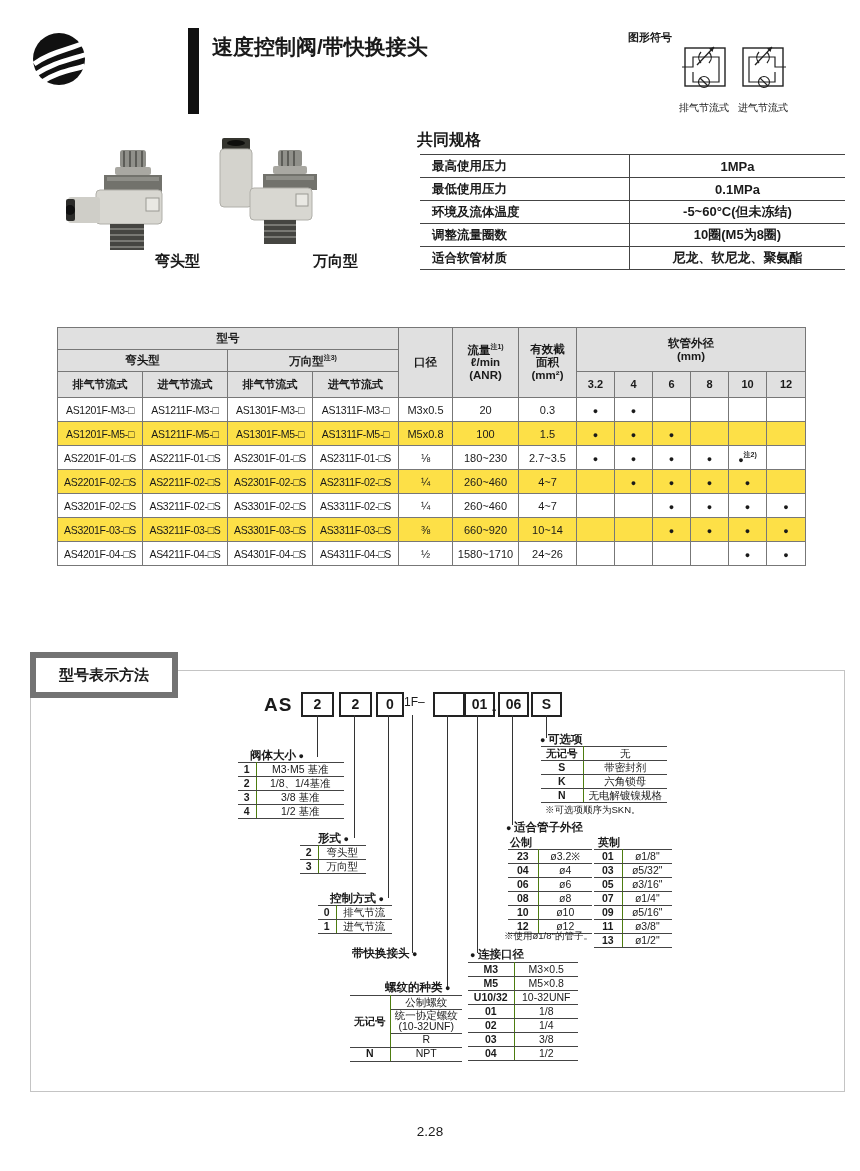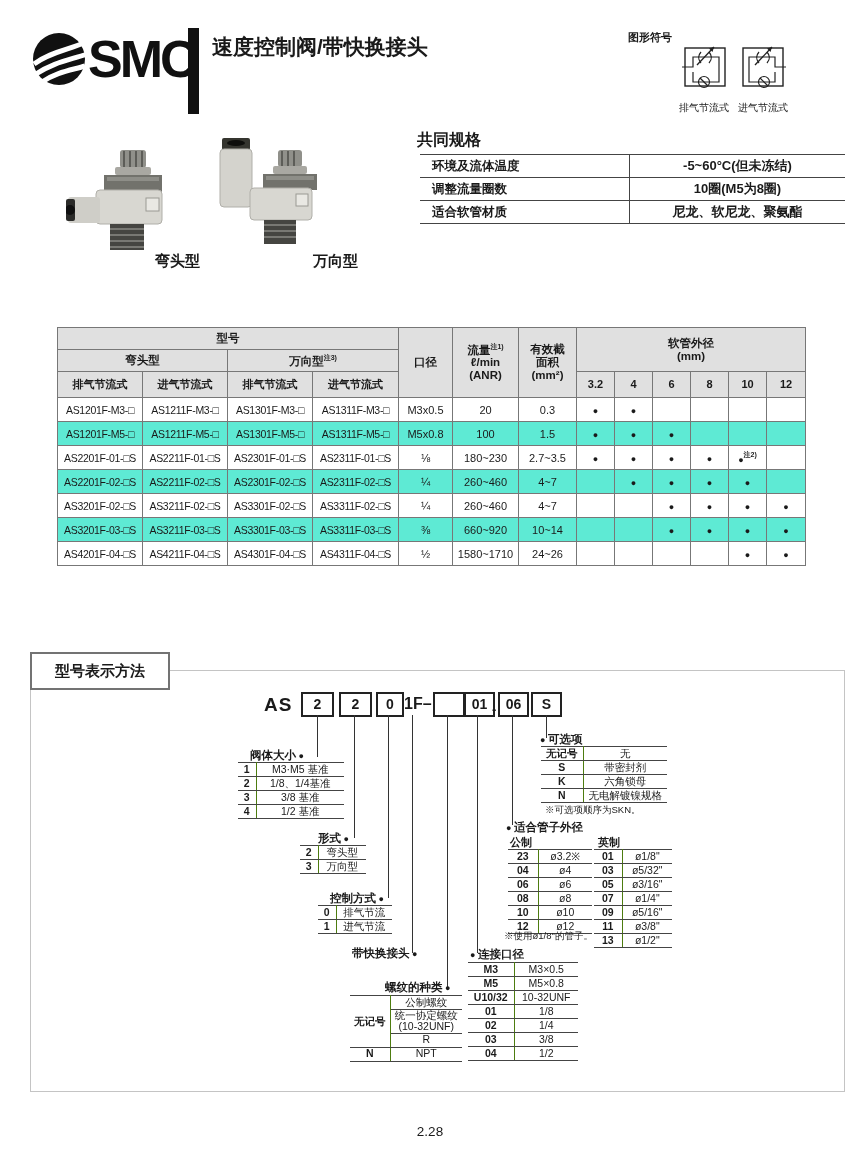--- a/index.html
+++ b/index.html
@@ -29,39 +29,39 @@
   .spectable td.sv{text-align:center;border-left:1px solid #444;font-weight:bold;font-size:13px;}
 
   
   .mtable{position:absolute;left:57px;top:327px;width:747px;border-collapse:collapse;table-layout:fixed;border:1px solid #666;}
   .mtable th,.mtable td{border:1px solid #777;padding:0;text-align:center;overflow:hidden;}
   .mtable th{background:#e0e0e0;font-size:11.5px;font-weight:bold;line-height:1.12;}
   .mtable tr.hA th{height:21px;}
   .mtable tr.hB th{height:21px;}
   .mtable tr.hC th{height:25px;font-size:11px;}
   .mtable tbody td{height:23px;font-size:10.5px;background:#fff;}
-  .mtable tbody tr.alt td{background:#5eead4;}
+  .mtable tbody tr.alt td{background:#fde047;}
   .mtable td.mc{letter-spacing:-0.3px;}
   .mtable td.bc{font-size:11px;}
   .mtable td.fc,.mtable td.ac{font-size:11px;}
   .mtable sup{font-size:7px;font-weight:bold;}
   .dot{font-size:9px;line-height:1;}
   .tinote{font-size:6.5px;vertical-align:6px;}
 
   
   .notes{position:absolute;left:57px;top:568px;font-size:12px;line-height:15px;}
 
   
   .sect-frame{position:absolute;left:30px;top:670px;width:813px;height:420px;border:1px solid #c4c4c4;}
-  .sect-title{position:absolute;left:30px;top:652px;width:136px;height:34px;border:2px solid #737373;background:#fff;
+  .sect-title{position:absolute;left:30px;top:652px;width:136px;height:34px;border:6px solid #737373;background:#fff;
               display:flex;align-items:center;justify-content:center;font-size:15px;font-weight:bold;}
   .code-prefix{position:absolute;left:264px;top:694px;font-size:19px;font-weight:bold;letter-spacing:1px;}
   .cbox{position:absolute;top:692px;height:21px;border:2px solid #222;background:#fff;text-align:center;
         font-size:14px;font-weight:bold;line-height:21px;}
-  .code-mid{position:absolute;left:404px;top:695px;font-size:16px;font-weight:bold;}
+  .code-mid{position:absolute;left:404px;top:695px;font-size:12px;font-weight:normal;}
   .code-dash{position:absolute;top:702px;font-size:13px;font-weight:bold;}
   .vline{position:absolute;width:1px;background:#333;}
   .dlabel{position:absolute;font-size:11.5px;font-weight:bold;white-space:nowrap;}
   .dlabel .ld{font-size:9px;}
 
   .mini{position:absolute;border-collapse:collapse;table-layout:fixed;}
   .mini td{border-top:1px solid #444;border-bottom:1px solid #444;font-size:10.5px;padding:0 3px;height:13px;line-height:1.08;}
   .mini td.k{text-align:center;font-weight:bold;border-right:1px solid #4d7c0f;}
   .mini td.v{text-align:center;}
   .mini.cen td.v{text-align:center;}
@@ -75,21 +75,20 @@
 
 <div class="page">
 
   <div class="brand">
     <svg width="58" height="58" viewBox="0 0 58 58">
       <circle cx="29" cy="29" r="26" fill="#111"></circle>
       <path d="M4 34 C20 22 38 20 56 12" stroke="#fff" stroke-width="5" fill="none"></path>
       <path d="M6 44 C24 32 40 30 57 24" stroke="#fff" stroke-width="5" fill="none"></path>
       <path d="M12 52 C26 42 42 40 55 36" stroke="#fff" stroke-width="5" fill="none"></path>
     </svg>
-    <span class="brand-text">SMC</span>
   </div>
   <div class="hbar"></div>
   <div class="title1">速度控制阀/带快换接头</div>
 
   <div class="symlab">图形符号</div>
   <svg class="abs" style="left:680px;top:38px" width="50" height="58" viewBox="0 0 50 58">
     <rect x="5" y="10" width="40" height="38" fill="none" stroke="#222" stroke-width="1.4"></rect>
     <path d="M2 29 H13 V19 H39 V44 H13 V34" fill="none" stroke="#222" stroke-width="1.2"></path>
     <path d="M21 14 c-3.5 4 -3.5 7 0 11" fill="none" stroke="#222" stroke-width="1.2"></path>
     <path d="M29 14 c3.5 4 3.5 7 0 11" fill="none" stroke="#222" stroke-width="1.2"></path>
@@ -149,20 +148,28 @@
     <line x1="52" y1="95" x2="84" y2="95" stroke="#8a8a84" stroke-width="1.5"></line>
     <line x1="52" y1="101" x2="84" y2="101" stroke="#8a8a84" stroke-width="1.5"></line>
   </svg>
   <div class="photocap" style="left:155px;top:252px">弯头型</div>
   <div class="photocap" style="left:313px;top:252px">万向型</div>
 
   <div class="spec-title">共同规格</div>
   <table class="spectable">
     <tbody id="spec-body">
         <tr>
+          <td class="sl">最高使用压力</td>
+          <td class="sv">1MPa</td>
+        </tr>
+        <tr>
+          <td class="sl">最低使用压力</td>
+          <td class="sv">0.1MPa</td>
+        </tr>
+        <tr>
           <td class="sl">环境及流体温度</td>
           <td class="sv">-5~60°C(但未冻结)</td>
         </tr>
         <tr>
           <td class="sl">调整流量圈数</td>
           <td class="sv">10圈(M5为8圈)</td>
         </tr>
         <tr>
           <td class="sl">适合软管材质</td>
           <td class="sv">尼龙、软尼龙、聚氨酯</td>

